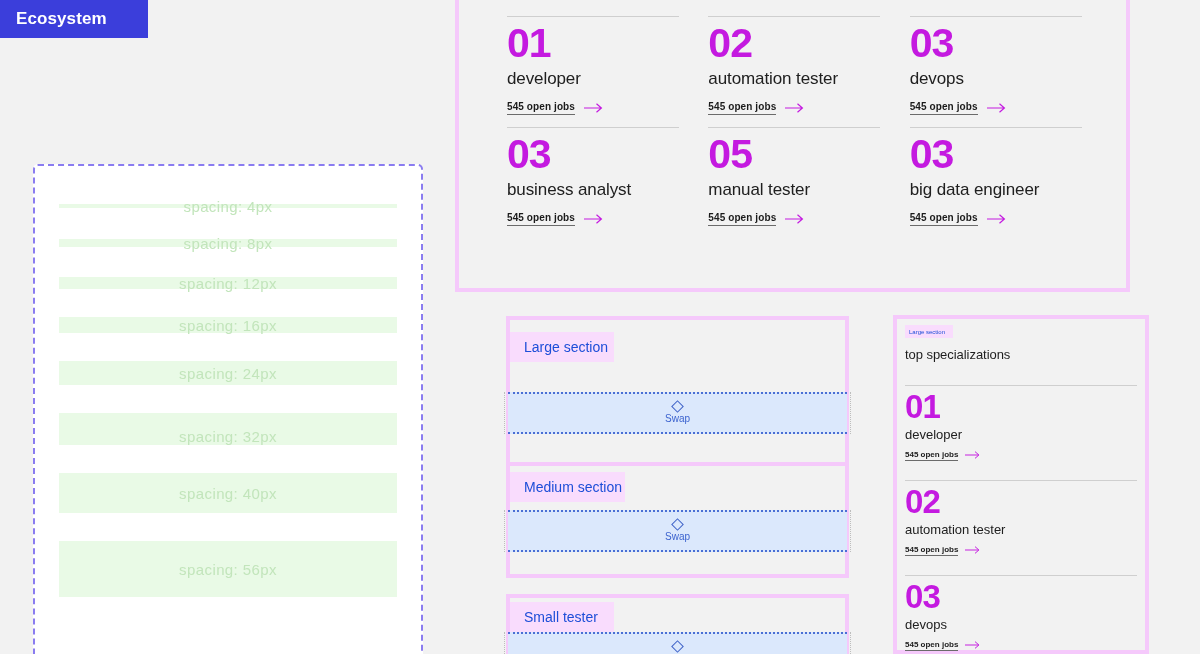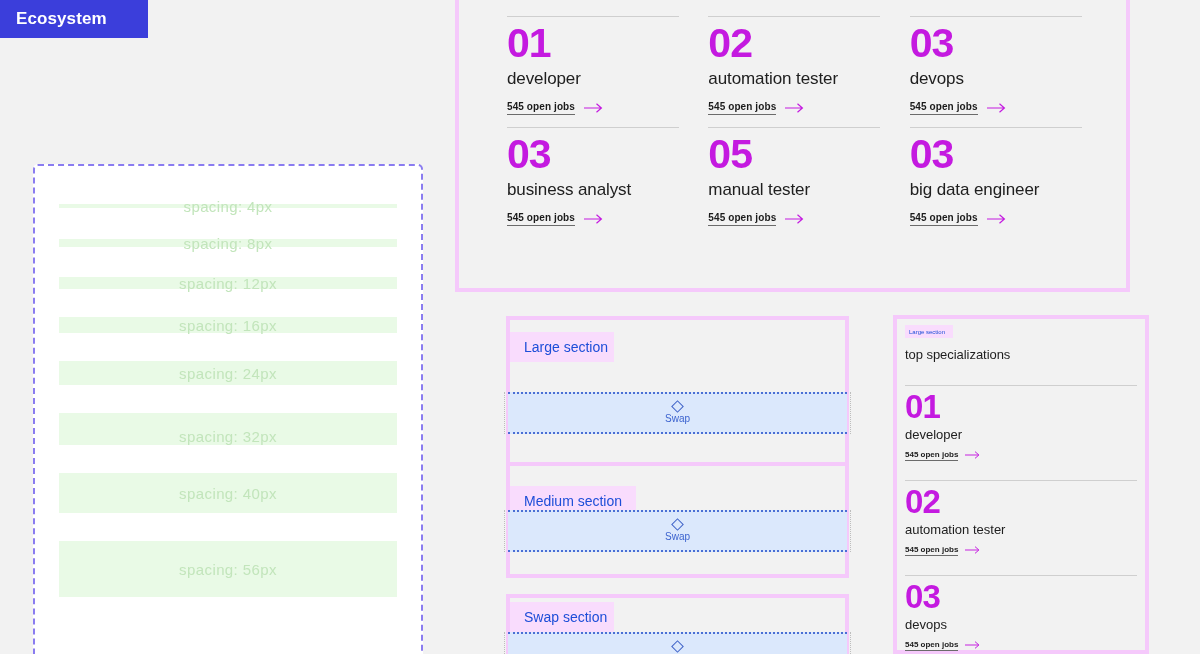--- a/index.html
+++ b/index.html
@@ -284,35 +284,35 @@
     <div class="swap-ghost" style="top:72px; height:42px;"></div>
     <div class="swap-zone" style="top:72px; height:42px;">
       <span class="diamond"></span>
       <span class="swap-text">Swap</span>
     </div>
   </div>
 </div>
 
 <div class="pink-frame swap-sec" style="left:506px; top:462px; width:343px; height:116px;">
   <div class="swap-inner">
-    <div class="sec-badge" style="left:0; top:20px; width:126px; height:30px; padding-left:14px; font-size:14px;">
+    <div class="sec-badge" style="left:0; top:6px; width:115px; height:30px; padding-left:14px; font-size:14px;">
       <span>Medium section</span>
     </div>
     <div class="swap-ghost" style="top:44px; height:42px;"></div>
     <div class="swap-zone" style="top:44px; height:42px;">
       <span class="diamond"></span>
       <span class="swap-text">Swap</span>
     </div>
   </div>
 </div>
 
 <div class="pink-frame swap-sec" style="left:506px; top:594px; width:343px; height:96px;">
   <div class="swap-inner">
     <div class="sec-badge" style="left:0; top:4px; width:104px; height:30px; padding-left:14px; font-size:14px;">
-      <span>Swap section</span>
+      <span>Small tester</span>
     </div>
     <div class="swap-ghost" style="top:34px; height:42px;"></div>
     <div class="swap-zone" style="top:34px; height:42px;">
       <span class="diamond"></span>
       <span class="swap-text">Swap</span>
     </div>
   </div>
 </div>
 
 <div id="side-panel" class="pink-frame">

